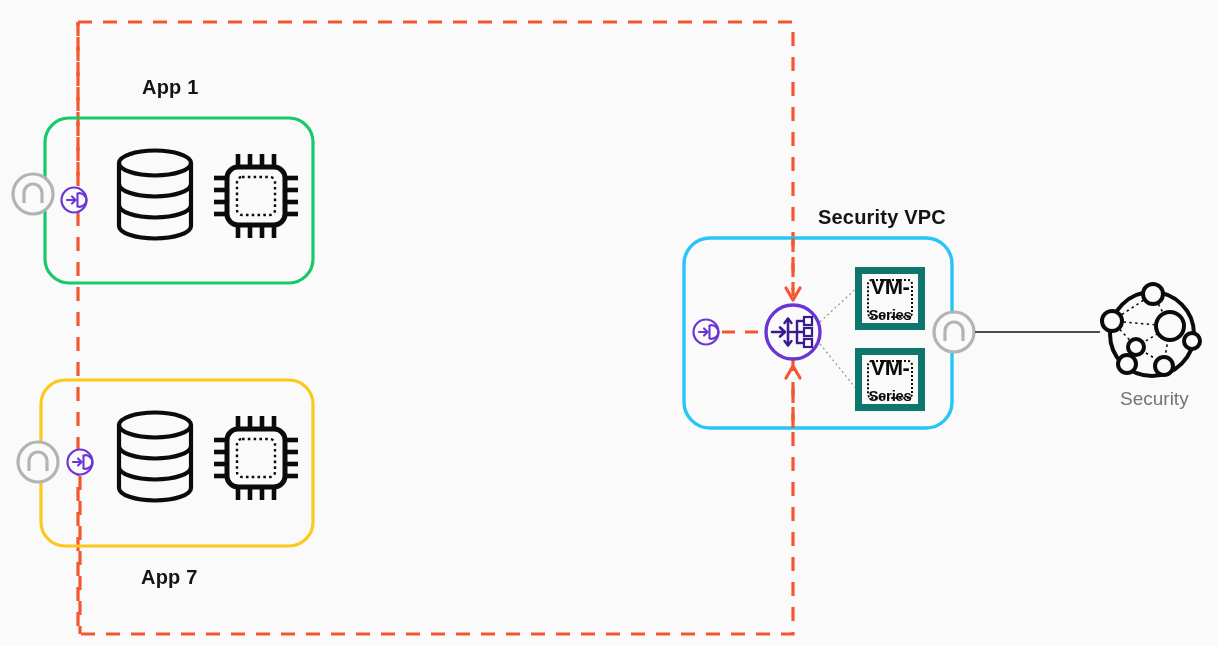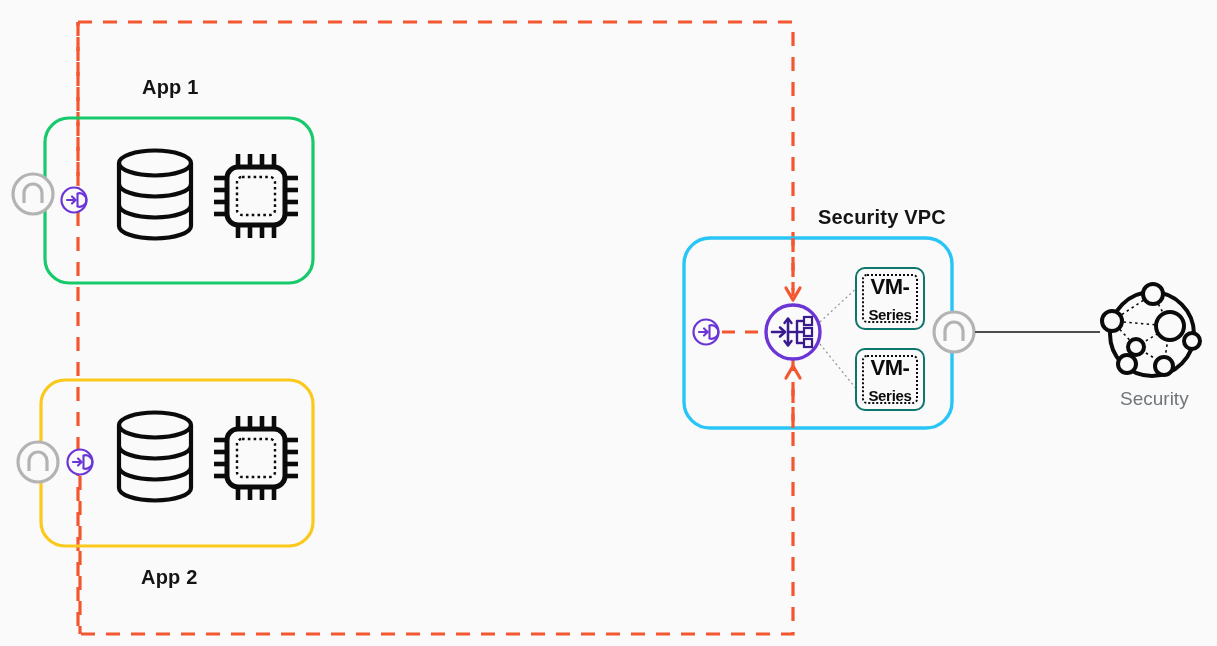--- a/index.html
+++ b/index.html
@@ -42,22 +42,22 @@
     font-family: "Liberation Sans", sans-serif;
     font-size: 19px;
     color: #70757a;
     white-space: nowrap;
     left: 1120px;
     top: 388px;
   }
   .vm-box {
     position: absolute;
     box-sizing: border-box;
-    border: 2px solid #0f766e;
-    border-radius: 10px;
+    border: 7px solid #0f766e;
+    border-radius: 0;
     background: #fafafa;
   }
   .vm-inner {
     position: absolute;
     left: 5px; top: 5px; right: 5px; bottom: 5px;
     box-sizing: border-box;
     border: 2px dotted #0b0b0b;
     border-radius: 5px;
     display: flex;
     flex-direction: column;
@@ -280,21 +280,21 @@
       <circle cx="-16" cy="13" r="8" fill="#fafafa" stroke="#0b0b0b" stroke-width="4"></circle>
       <circle cx="40" cy="7" r="8" fill="#fafafa" stroke="#0b0b0b" stroke-width="4"></circle>
       <circle cx="-25" cy="30" r="9" fill="#fafafa" stroke="#0b0b0b" stroke-width="4"></circle>
       <circle cx="12" cy="32" r="9" fill="#fafafa" stroke="#0b0b0b" stroke-width="4"></circle>
     </g>
 
   </svg>
 
   <div class="zone-label app1">App 1</div>
 
-  <div class="zone-label app2">App 2</div>
+  <div class="zone-label app2">App 7</div>
 
   <div class="zone-label secvpc">Security VPC</div>
 
   <div class="vm-box vm-1">
     <div class="vm-inner">
       <span class="vm-l1">VM-</span>
       <span class="vm-l2">Series</span>
     </div>
   </div>
 

